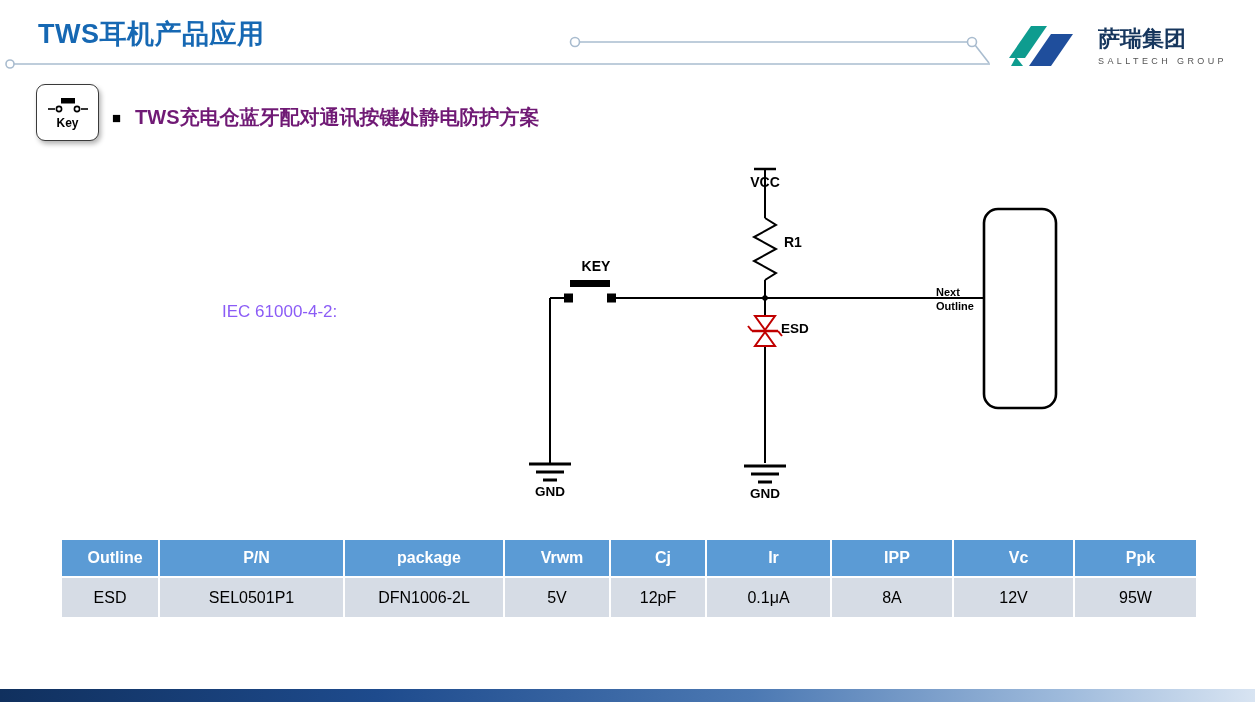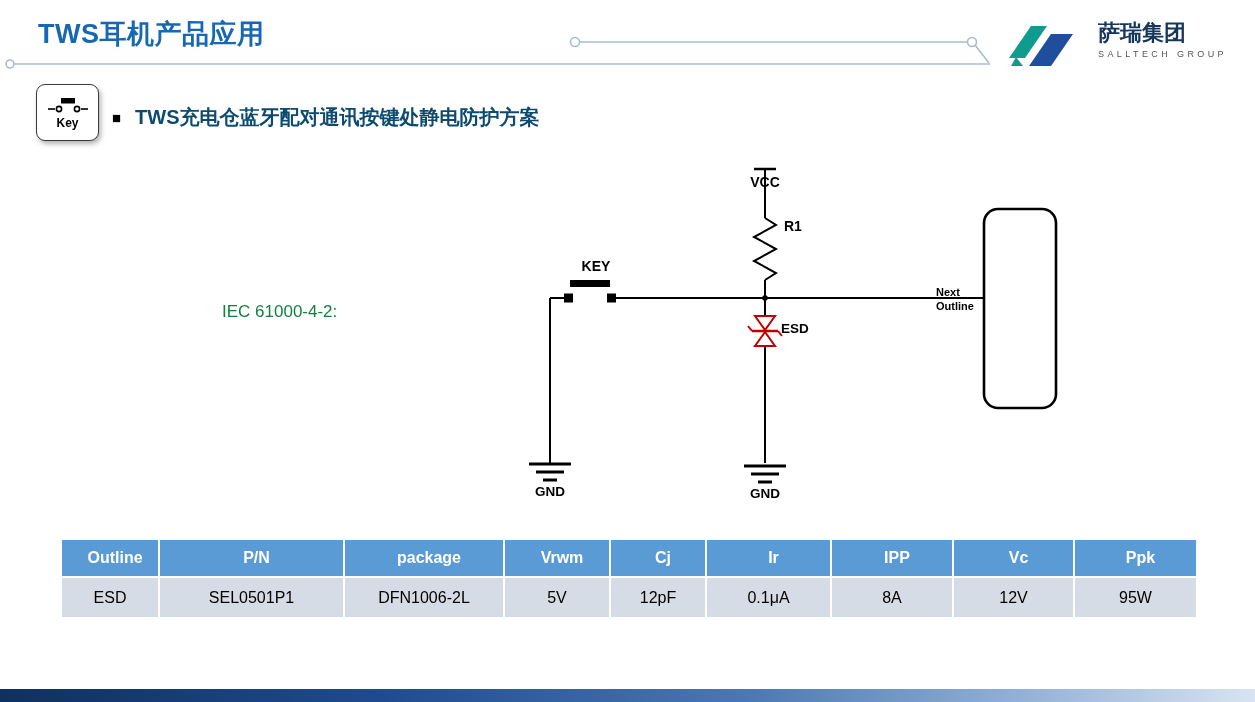--- a/index.html
+++ b/index.html
@@ -11,44 +11,44 @@
     overflow: hidden;
     font-family: "Liberation Sans", "DejaVu Sans", sans-serif;
   }
   .page-title {
     position: absolute; left: 38px; top: 16px;
     font-size: 27px; font-weight: bold; color: #1668B3;
     letter-spacing: 0.5px;
   }
   .deco-svg { position: absolute; left: 0; top: 0; pointer-events: none; }
 
-  .logo { position: absolute; right: 28px; top: 20px; display: flex; align-items: flex-start; gap: 21px; }
+  .logo { position: absolute; right: 28px; top: 20px; display: flex; align-items: center; gap: 21px; }
   .logo-text { display: flex; flex-direction: column; }
   .logo-name { font-size: 22px; font-weight: bold; color: #16365D; line-height: 1.15; }
   .logo-sub { font-size: 9px; letter-spacing: 3.4px; color: #555; margin-top: 4px; }
 
   .key-badge {
     position: absolute; left: 36px; top: 84px; width: 63px; height: 57px;
     background: #fff; border: 1.6px solid #3a3a3a; border-radius: 9px;
     box-shadow: 2px 3px 5px rgba(0,0,0,0.30);
     display: flex; flex-direction: column; align-items: center; justify-content: center;
   }
   .key-badge-label { font-size: 12px; font-weight: bold; color: #000; margin-top: 1px; }
 
   .heading-row { position: absolute; left: 112px; top: 104px; display: flex; align-items: center; gap: 14px; }
   .bullet { font-size: 15px; color: #000; line-height: 1; }
-  .section-heading { font-size: 20px; font-weight: bold; color: #0c4a6e; }
-
-  .iec-note { position: absolute; left: 222px; top: 299px; font-size: 17px; color: #15803d; line-height: 1.55; }
+  .section-heading { font-size: 20px; font-weight: bold; color: #701a75; }
+
+  .iec-note { position: absolute; left: 222px; top: 299px; font-size: 17px; color: #8b5cf6; line-height: 1.55; }
 
   .circuit-svg { position: absolute; left: 0; top: 0; pointer-events: none; }
   .clabel { position: absolute; font-size: 14px; font-weight: bold; color: #000; }
   .clabel.center { text-align: center; }
   .lbl-vcc { left: 740px; top: 146px; width: 50px; margin-top: 28px; }
-  .lbl-r1  { left: 784px; top: 218px; }
+  .lbl-r1  { left: 784px; top: 234px; }
   .lbl-key { left: 572px; top: 258px; width: 48px; }
   .lbl-esd { left: 781px; top: 321px; font-size: 13.5px; }
   .lbl-gnd-left  { left: 522px; top: 484px; width: 56px; font-size: 13.5px; }
   .lbl-gnd-right { left: 737px; top: 486px; width: 56px; font-size: 13.5px; }
   .lbl-next { left: 936px; top: 286px; font-size: 11px; line-height: 1.25; }
 
   .spec-table {
     position: absolute; left: 62px; top: 540px; width: 1134px;
     border-collapse: collapse; table-layout: fixed; text-align: center;
   }

